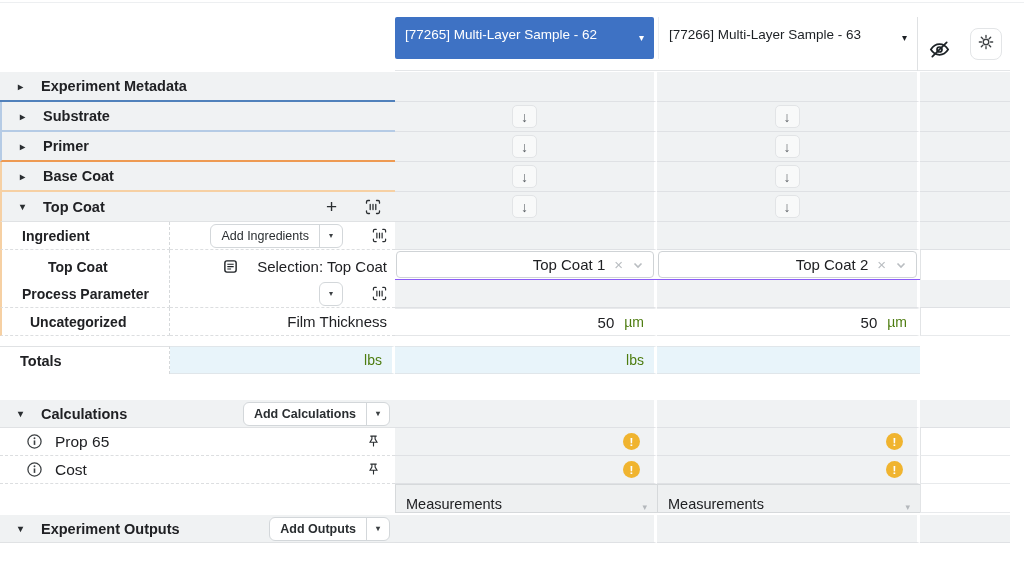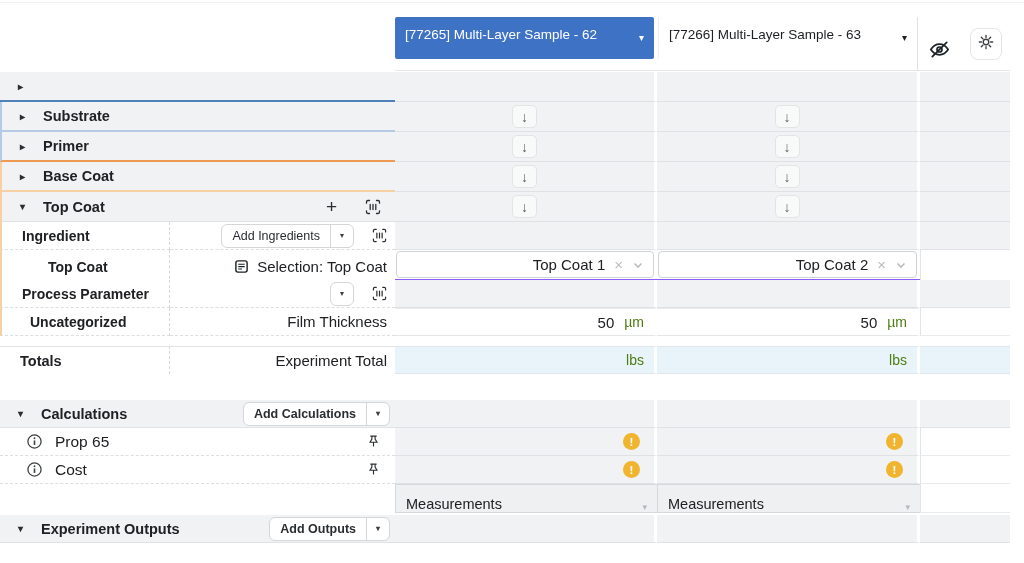--- a/index.html
+++ b/index.html
@@ -51,21 +51,21 @@
   .dl-btn{width:25px;height:23px;border:1px solid #e2e4e6;border-radius:5px;background:#f8f9f9;
     display:flex;align-items:center;justify-content:center;font-size:14px;color:#5f6368;cursor:pointer;}
 
   
   .lab{background:#fff;border-right:1px dashed #d6d9db;border-bottom:1px dashed #dcdee0;
     border-left:2px solid #f6d0a3;display:flex;align-items:center;padding-left:20px;
     font-weight:700;font-size:14px;}
   .lab.indent{padding-left:46px;}
   .lab.indent2{padding-left:28px;}
   .con{background:#fff;border-bottom:1px dashed #dcdee0;display:flex;align-items:center;
-    justify-content:flex-end;padding-right:8px;gap:8px;font-size:15px;}
+    justify-content:flex-end;padding-right:8px;gap:19px;font-size:15px;}
   .con .fieldtext{white-space:nowrap;text-align:center;}
 
   
   .btn-split{display:inline-flex;height:24px;border:1px solid #d3d7da;border-radius:6px;background:#fff;
     overflow:hidden;align-items:stretch;cursor:pointer;}
   .btn-main{padding:0 10px;display:flex;align-items:center;font-size:12.5px;color:#2a2e31;
     border-right:1px solid #d3d7da;white-space:nowrap;}
   .btn-caret{width:22px;display:flex;align-items:center;justify-content:center;font-size:8px;color:#3c4043;}
   .scan-wrap{margin-left:10px;display:flex;align-items:center;cursor:pointer;}
 
@@ -142,20 +142,21 @@
       </span>
     </button>
   </div>
 </div>
 
 <div class="grid">
 
   <div class="row h30">
     <div class="sec bb-blue">
       <span class="tree-caret">▸</span>
+      <span>Experiment Metadata</span>
     </div>
     <div class="band"></div>
     <div class="band"></div>
     <div class="band last"></div>
   </div>
 
   <div class="row h30">
     <div class="sec bb-lblue bl-lblue">
       <span class="tree-caret">▸</span>
       <span>Substrate</span>
@@ -328,23 +329,20 @@
     </div>
     <div class="wcell"></div>
   </div>
 
   <div class="sp10"></div>
 
   <div class="row h28">
     <div class="tot-lab">
       <span>Totals</span>
     </div>
-    <div class="tot-con">
-      <span class="fieldtext">Experiment Total</span>
-    </div>
     <div class="totcell">
       <span class="unit">lbs</span>
     </div>
     <div class="totcell">
       <span class="unit">lbs</span>
     </div>
     <div class="totcell last"></div>
   </div>
 
   <div class="sp26"></div>

